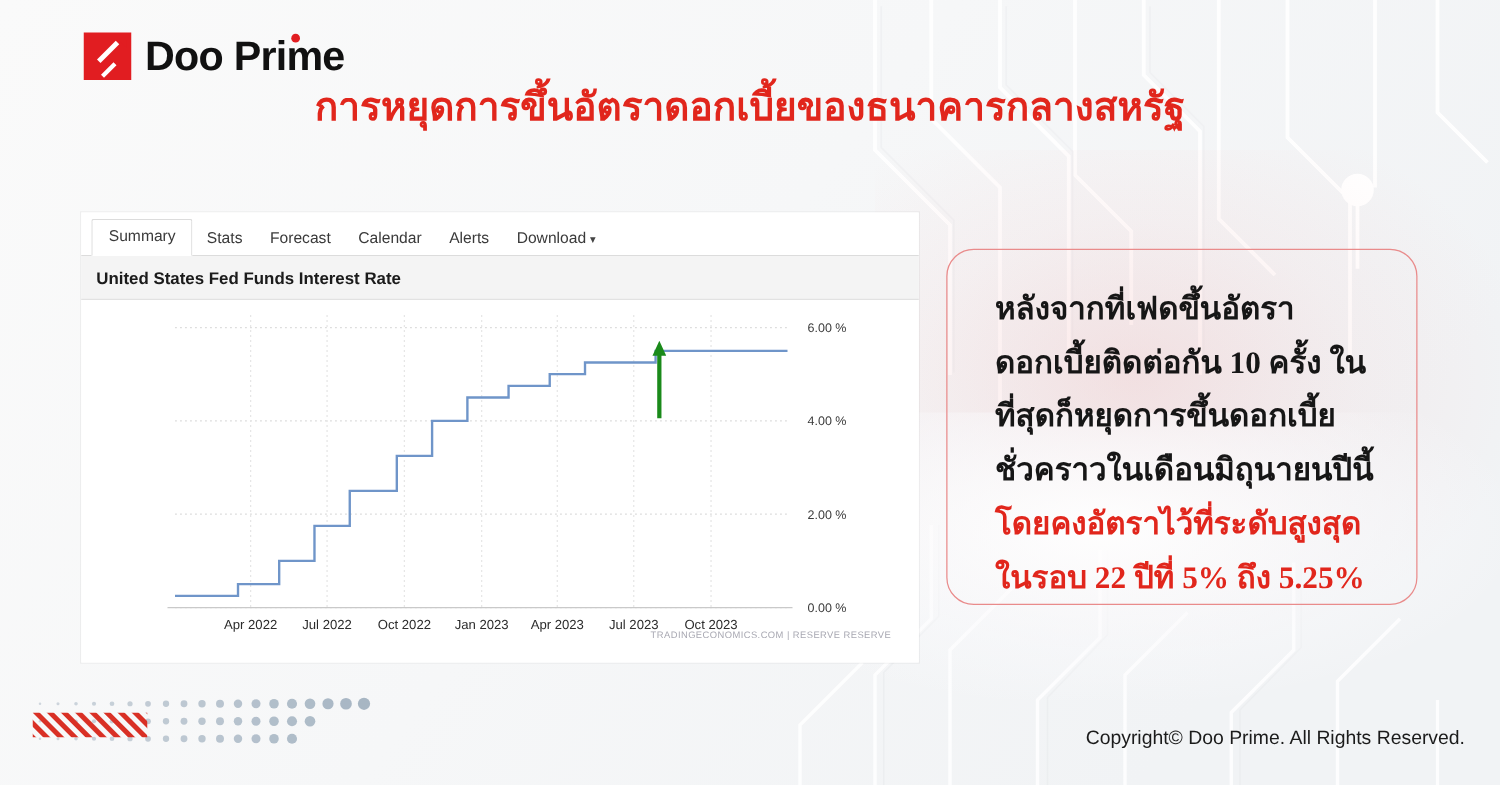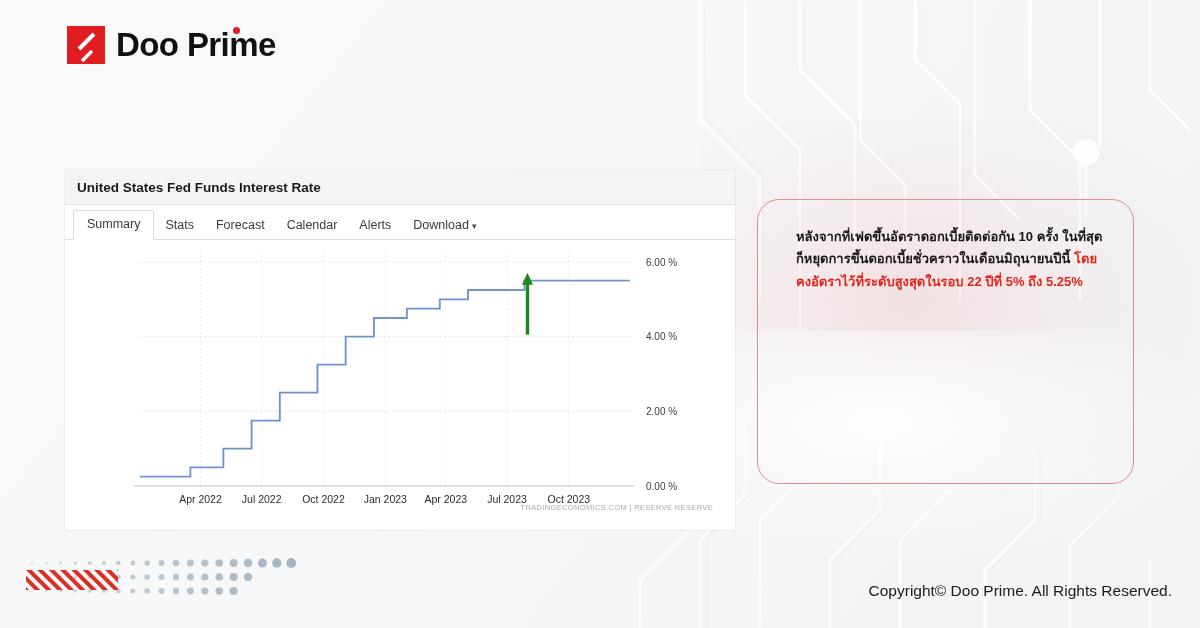--- a/index.html
+++ b/index.html
@@ -88,21 +88,21 @@
     font-size: 7.5px; color: #a8a8b2; letter-spacing: .35px; white-space: nowrap;
   }
 
   
   #callout {
     position: absolute; left: 757px; top: 199px; width: 377px; height: 285px;
     border: 1.6px solid #e98b8b; border-radius: 22px;
     z-index: 5; padding: 26px 30px 0 38px;
   }
   #callout-text {
-    font-size: 13px; line-height: 1.72; color: #161616; font-weight: 600;
+    font-size: 25px; line-height: 1.72; color: #161616; font-weight: 600; font-family: Liberation Serif, serif;
   }
   #callout-text .hl { color: #e1261c; }
 
   
   #dot-grid { position: absolute; left: 26px; top: 555px; z-index: 2; }
   #stripe-block { position: absolute; left: 26px; top: 570px; z-index: 3; }
 
   #copyright {
     position: absolute; right: 28px; bottom: 28px; z-index: 5;
     font-size: 15.5px; color: #1b1b1b; white-space: nowrap; margin-left: 44px;
@@ -169,47 +169,48 @@
       <path d="M28 6 L34 6 L34 12 Z" fill="#e11d21"></path>
     </svg>
   </span>
   <span class="logo-text">
     <span class="logo-dot"></span>
     <span>Doo Prime</span>
   </span>
 </div>
 
 <div id="headline">
+  <div class="headline-line2">การหยุดการขึ้นอัตราดอกเบี้ยของธนาคารกลางสหรัฐ</div>
 </div>
 
 <div id="chart-widget">
-
-  <div id="widget-titlebar">
-    <span id="widget-title">United States Fed Funds Interest Rate</span>
-  </div>
 
   <div id="widget-tabs">
     <div class="tab active">
       <span>Summary</span>
     </div>
     <div class="tab">
       <span>Stats</span>
     </div>
     <div class="tab">
       <span>Forecast</span>
     </div>
     <div class="tab">
       <span>Calendar</span>
     </div>
     <div class="tab">
       <span>Alerts</span>
     </div>
     <div class="tab">
       <span>Download</span><span class="caret">▾</span>
     </div>
+  </div>
+
+  <div id="widget-titlebar">
+    <span id="widget-title">United States Fed Funds Interest Rate</span>
   </div>
 
   <div id="chart-area">
     <svg id="chart-svg" width="670" height="290" viewBox="0 0 670 290">
 
       <g id="grid-h" stroke="#dddddd" stroke-width="1" stroke-dasharray="1.5 2.5">
           <line x1="75" y1="246" x2="565" y2="246"></line>
           <line x1="75" y1="171.33333333333334" x2="565" y2="171.33333333333334"></line>
           <line x1="75" y1="96.66666666666669" x2="565" y2="96.66666666666669"></line>
           <line x1="75" y1="22" x2="565" y2="22"></line>

